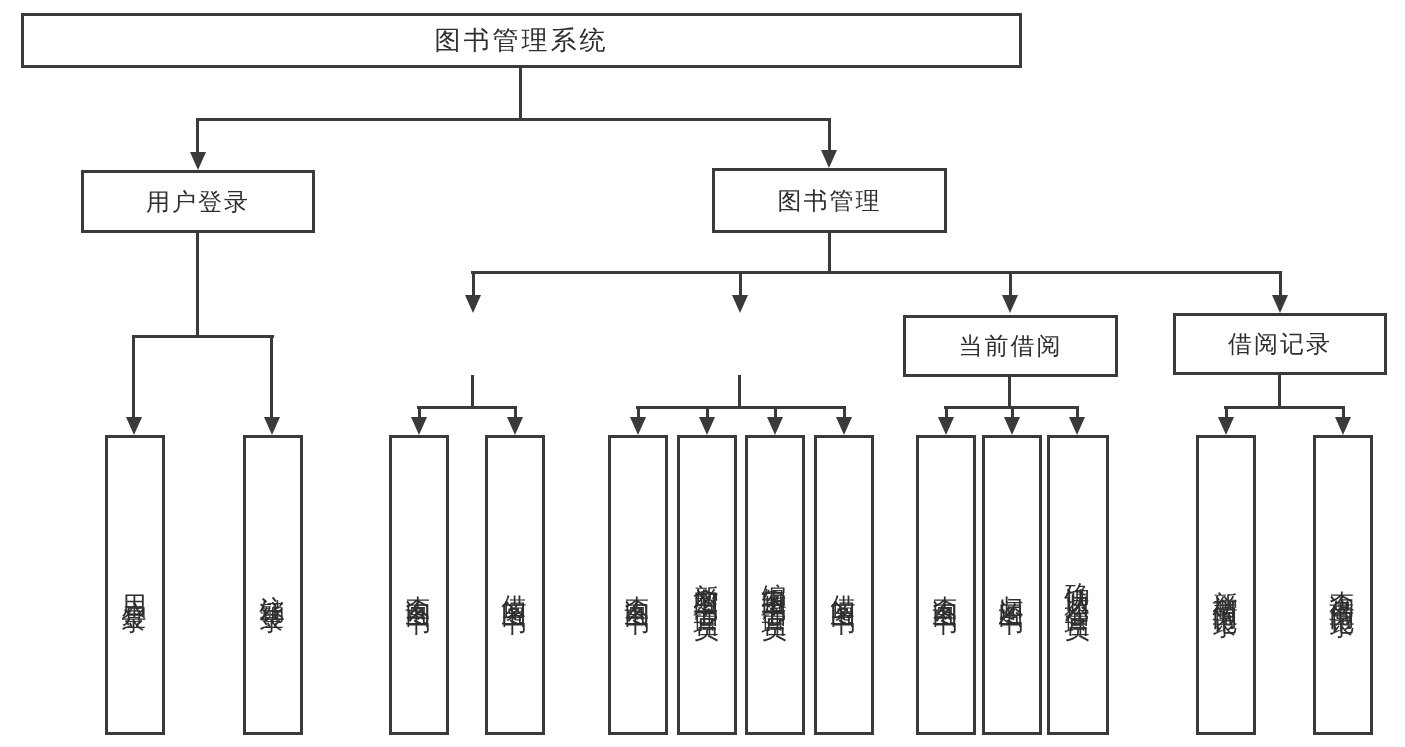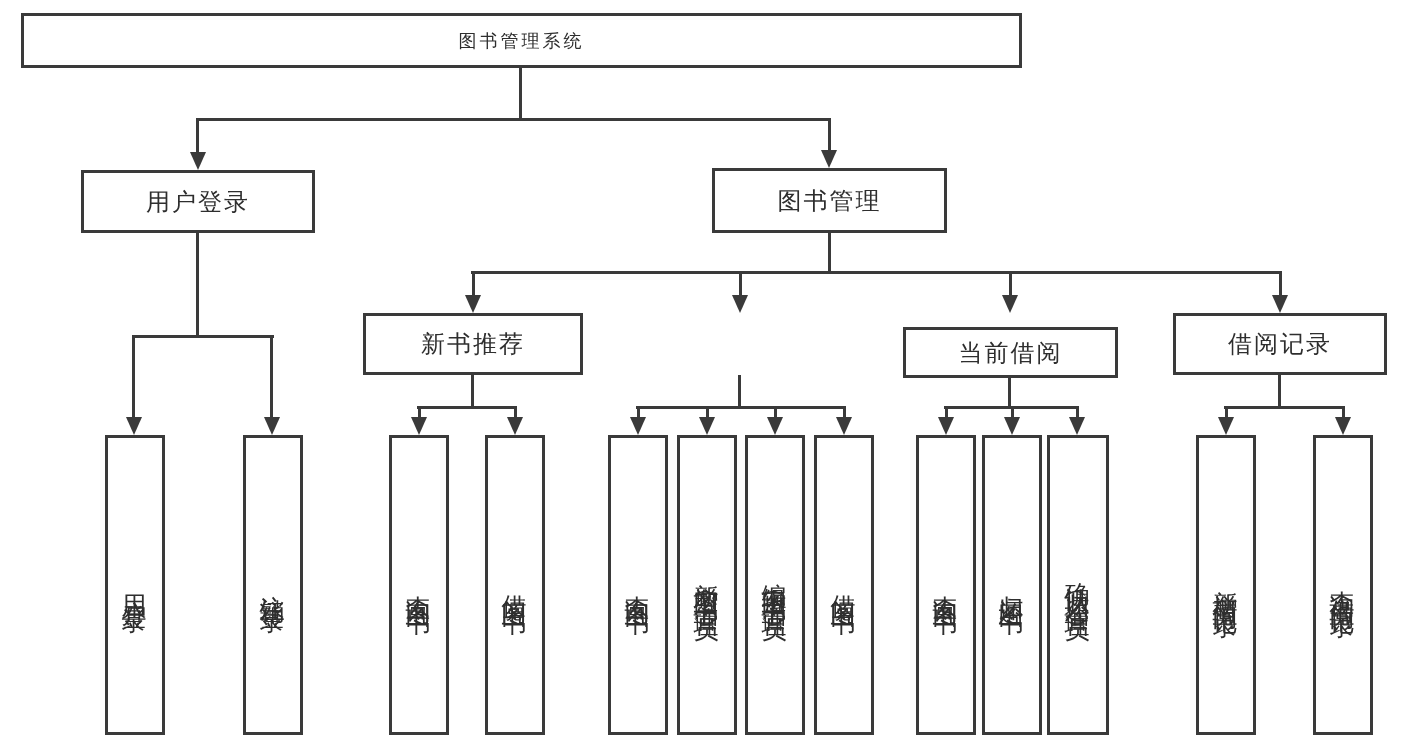--- a/index.html
+++ b/index.html
@@ -22,21 +22,21 @@
     background:var(--bg);
     display:flex;align-items:center;justify-content:center;
     color:var(--text);
   }
   .hlabel{
     font-size:24px;
     letter-spacing:2px;
     white-space:nowrap;
   }
   .title-label{
-    font-size:18px;
+    font-size:26px;
     letter-spacing:3px;
   }
   .vtext{
     writing-mode:vertical-rl;
     text-orientation:mixed;
     font-size:25px;
     letter-spacing:5px;
     white-space:nowrap;
     color:var(--text);
   }
@@ -92,24 +92,21 @@
   <div class="hline" style="left:471px;top:271px;width:811px;"></div>
   <div class="vline" style="left:472px;top:271px;height:27px;"></div>
   <div class="ah" style="left:465px;top:295px;"></div>
   <div class="vline" style="left:739px;top:271px;height:27px;"></div>
   <div class="ah" style="left:732px;top:295px;"></div>
   <div class="vline" style="left:1009px;top:271px;height:27px;"></div>
   <div class="ah" style="left:1002px;top:295px;"></div>
   <div class="vline" style="left:1279px;top:271px;height:27px;"></div>
   <div class="ah" style="left:1272px;top:295px;"></div>
 
-  <div class="box" style="left:363px;top:313px;width:220px;height:62px;">
-    <span class="hlabel">新书推荐</span>
-  </div>
-  <div class="box" style="left:903px;top:327px;width:215px;height:51px;">
+  <div class="box" style="left:903px;top:315px;width:215px;height:62px;">
     <span class="hlabel">当前借阅</span>
   </div>
   <div class="box" style="left:1173px;top:313px;width:214px;height:62px;">
     <span class="hlabel">借阅记录</span>
   </div>
 
   <div class="vline" style="left:471px;top:375px;height:34px;"></div>
   <div class="hline" style="left:417px;top:406px;width:100px;"></div>
   <div class="vline" style="left:418px;top:406px;height:14px;"></div>
   <div class="ah" style="left:411px;top:417px;"></div>

